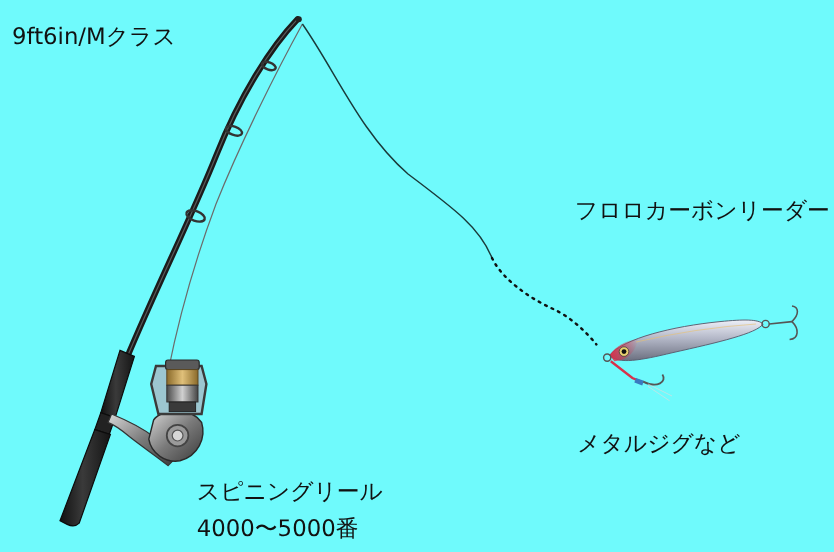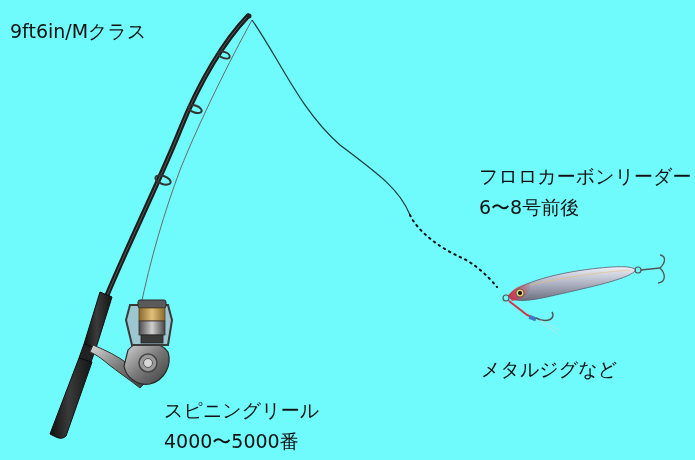--- a/index.html
+++ b/index.html
@@ -127,21 +127,20 @@
 
 <div class="label" id="lbl-rod">
   <span>9ft6in/Mクラス</span>
 </div>
 
 <div class="label" id="lbl-pe">
 </div>
 
 <div class="label" id="lbl-leader">
   <span>フロロカーボンリーダー</span>
-  <span>6〜8号前後</span>
 </div>
 
 <div class="label" id="lbl-lure">
   <span>メタルジグなど</span>
 </div>
 
 <div class="label" id="lbl-reel">
   <span>スピニングリール</span>
   <span>4000〜5000番</span>
 </div>

